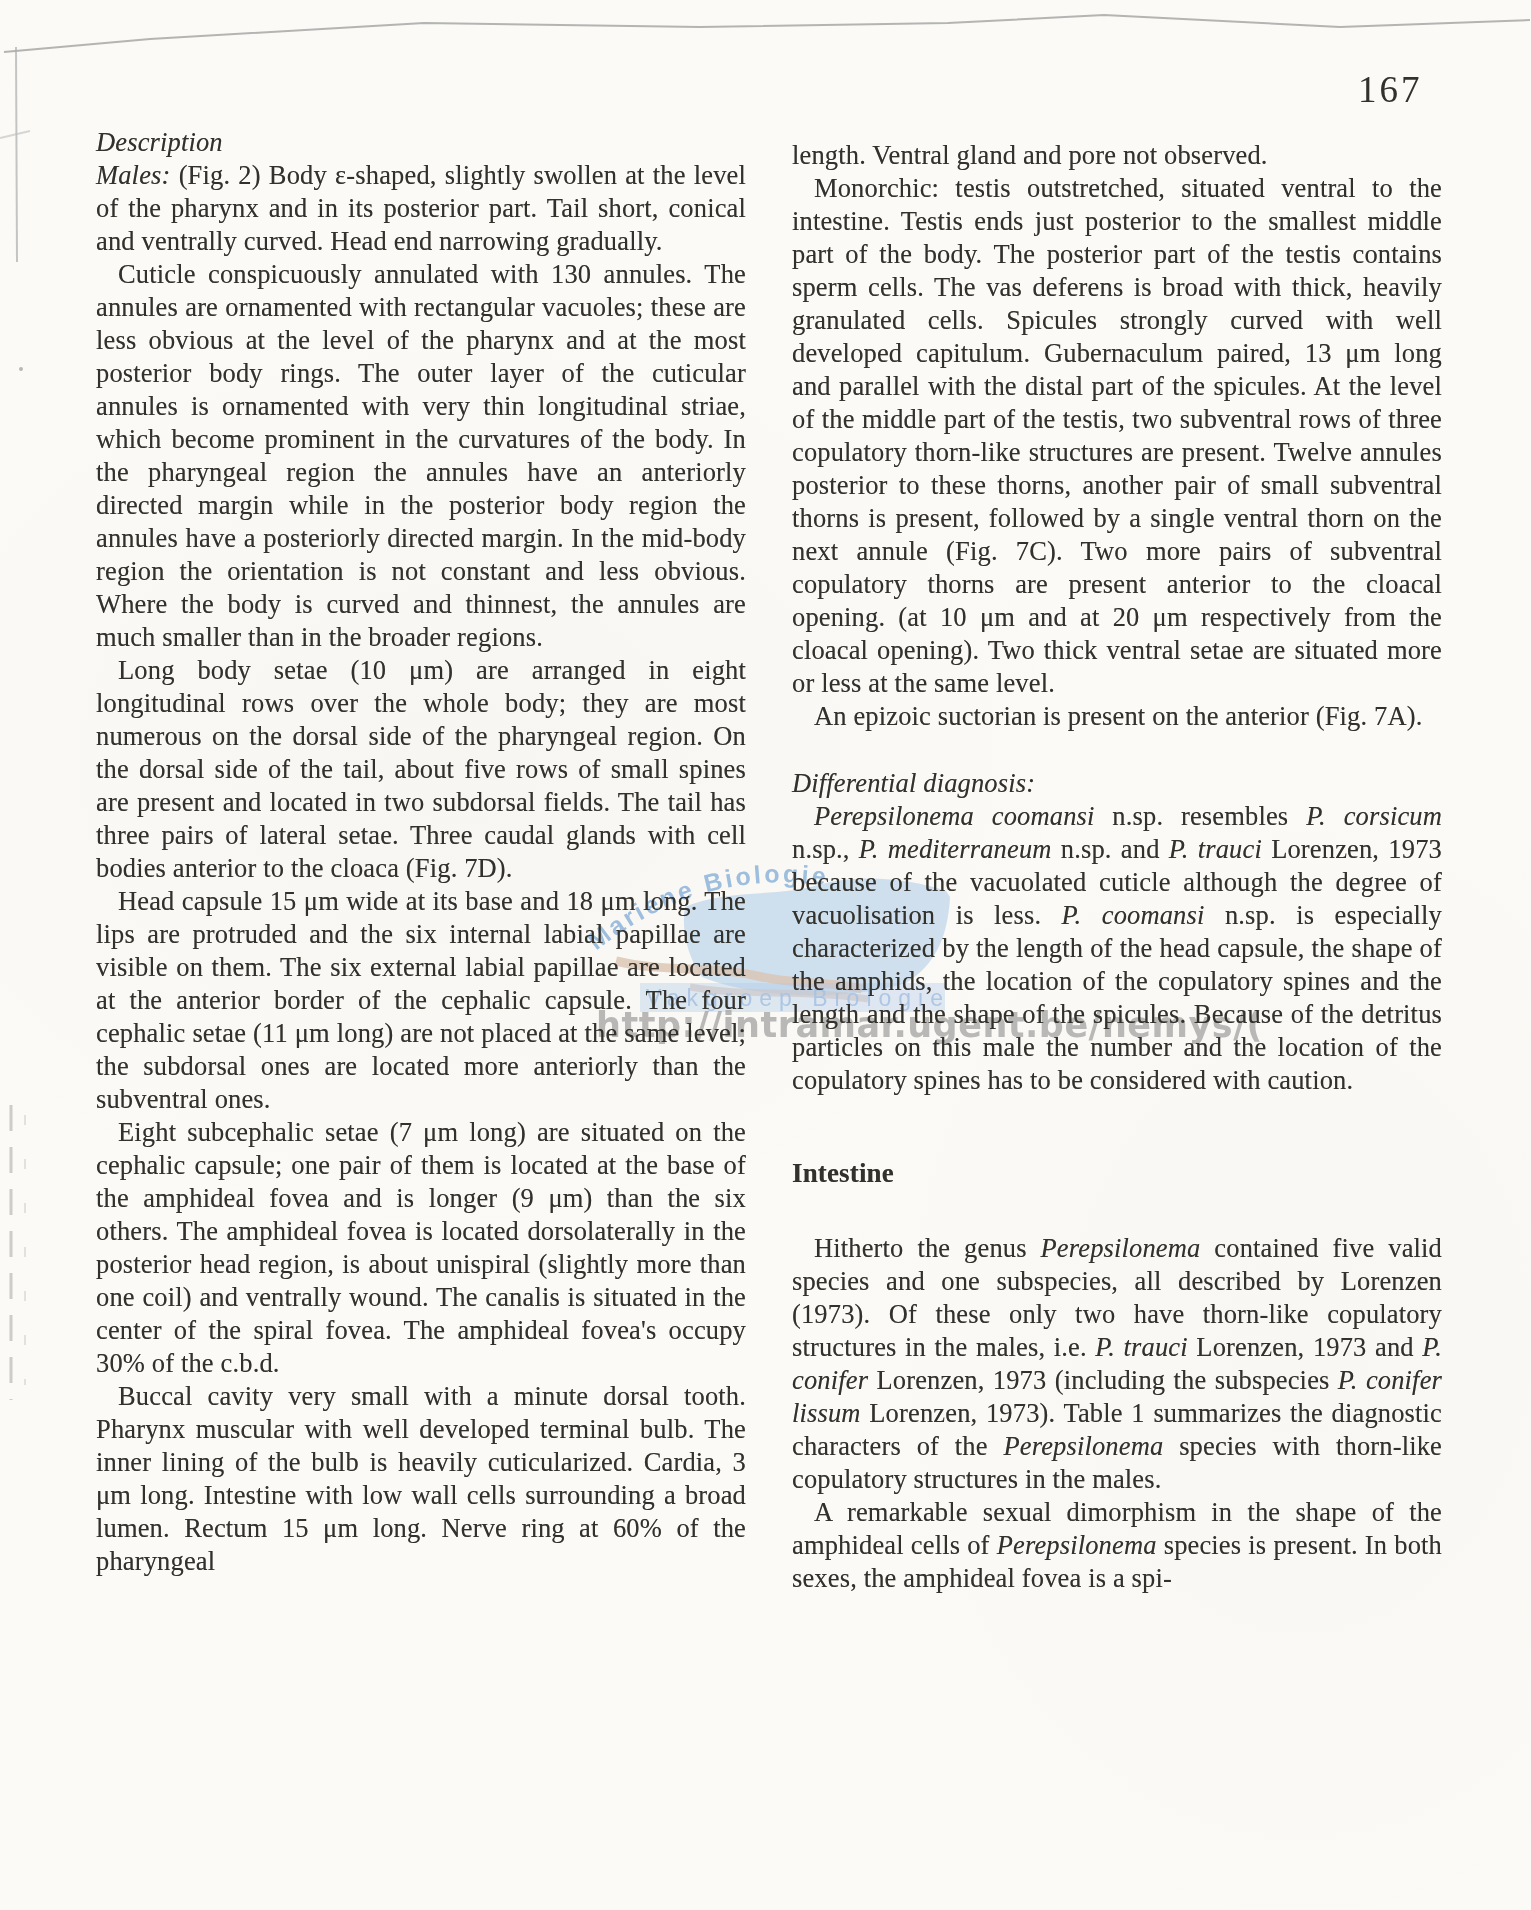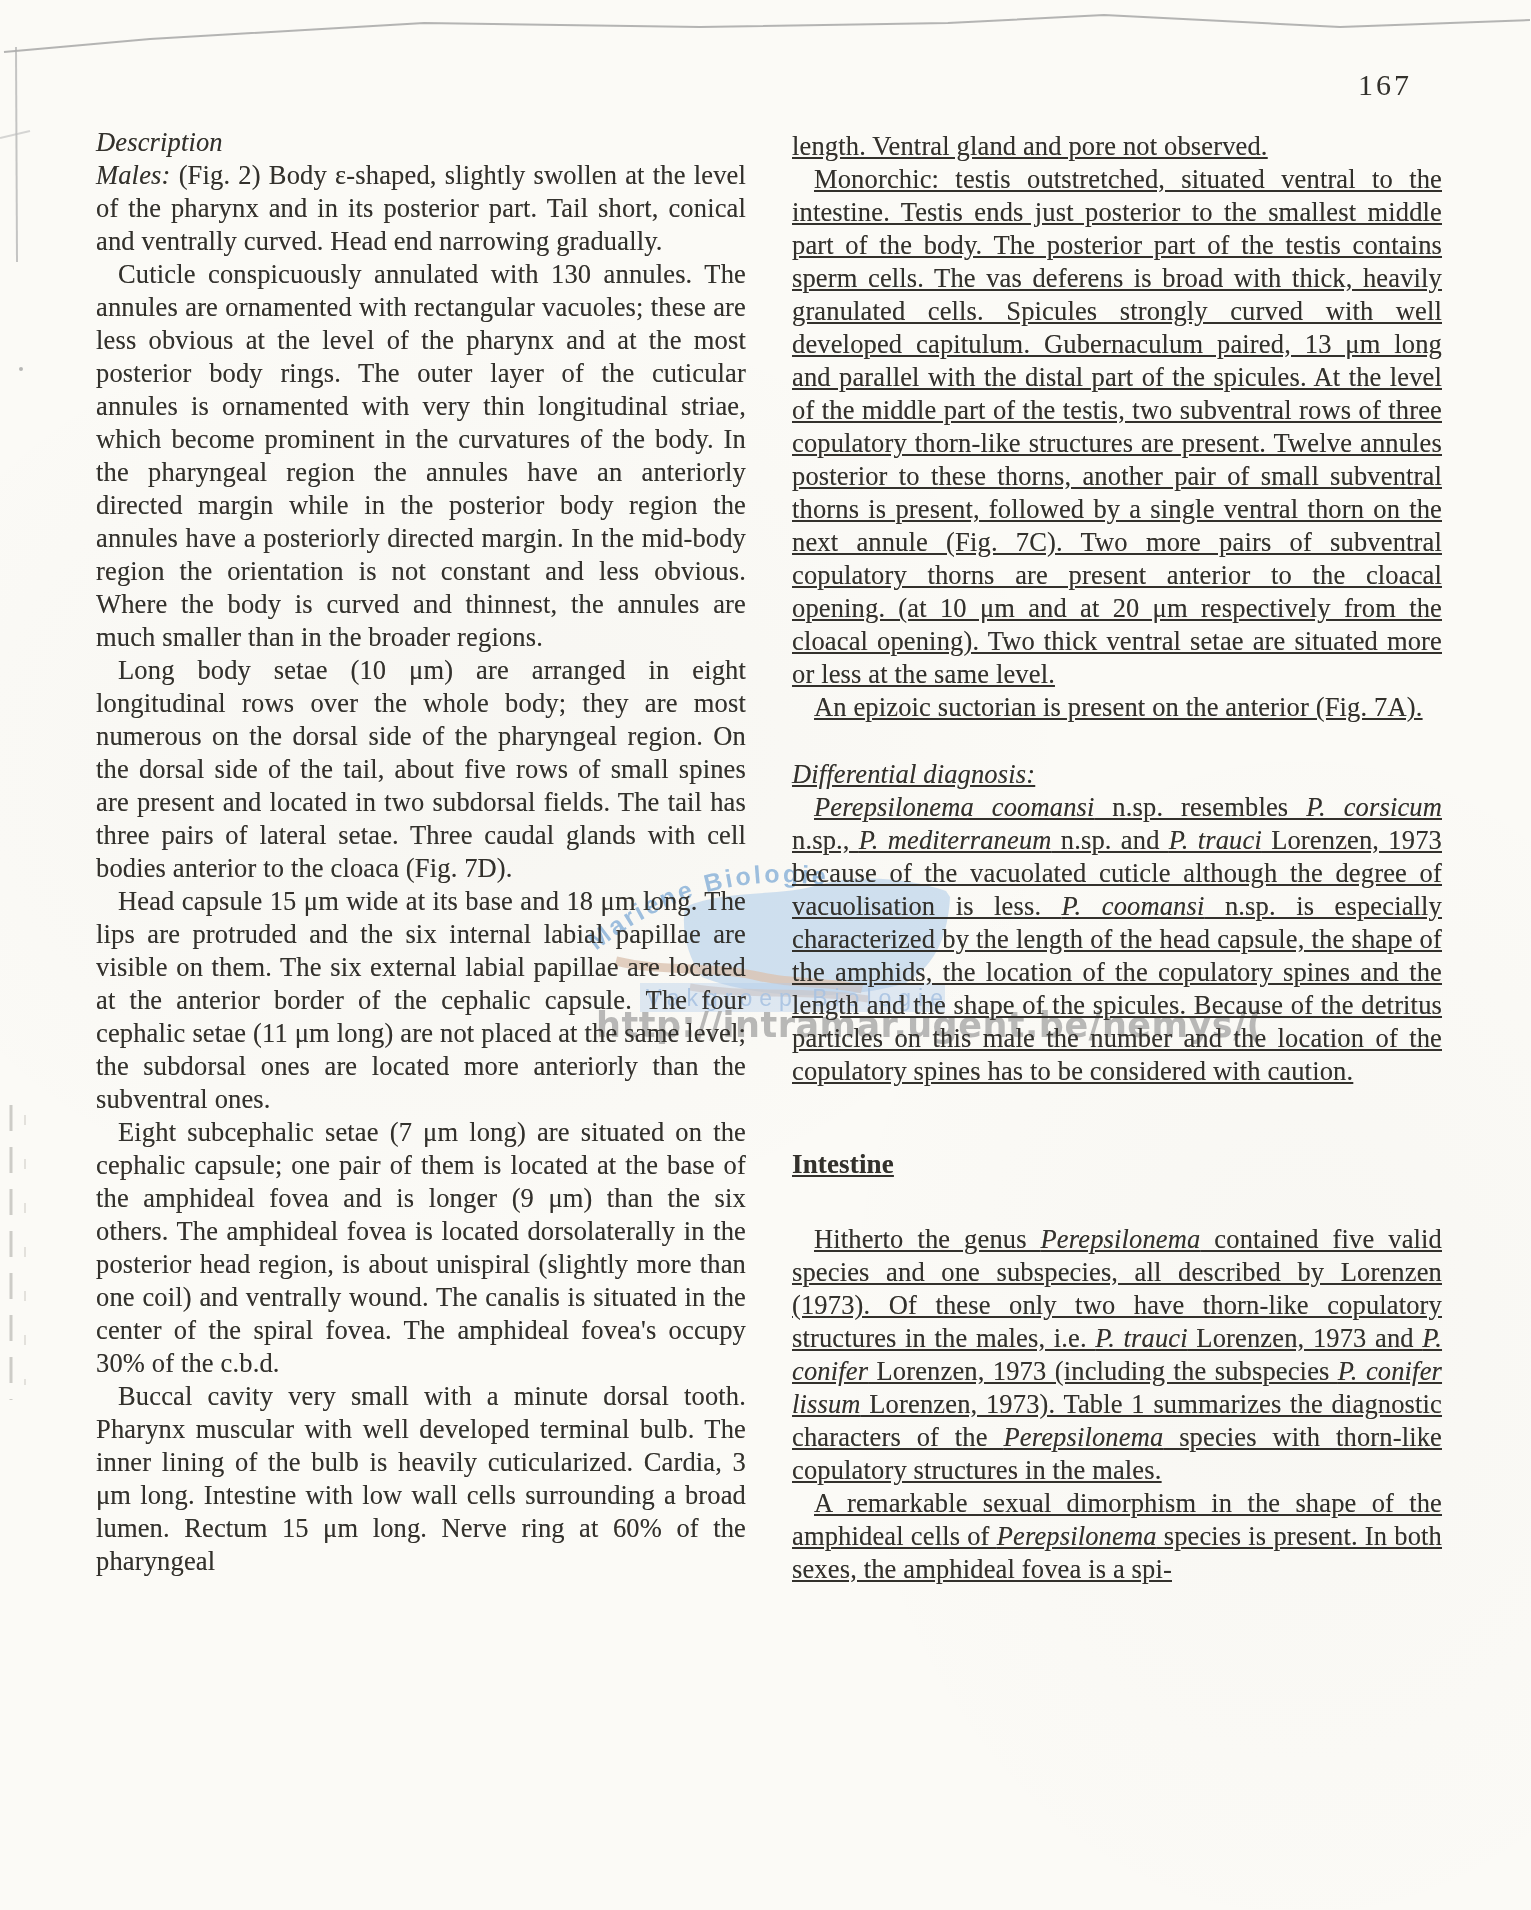--- a/index.html
+++ b/index.html
@@ -13,37 +13,37 @@
   body::before{
     content:"";position:absolute;inset:0;
     background:
       radial-gradient(ellipse 900px 700px at 30% 40%, rgba(120,118,110,0.03), transparent 70%),
       radial-gradient(ellipse 700px 900px at 85% 70%, rgba(120,118,110,0.025), transparent 70%);
     pointer-events:none;
   }
   .artifacts{position:absolute;inset:0;z-index:0;pointer-events:none;}
   .page-number{
     position:absolute;left:1358px;top:68px;z-index:2;
-    font-size:30px;letter-spacing:3px;
+    font-size:37px;letter-spacing:3px;
   }
   .watermark{position:absolute;left:550px;top:845px;width:440px;height:215px;z-index:1;}
   .wm-url{
     position:absolute;left:46px;top:160px;white-space:nowrap;
     font-family:"DejaVu Sans","Liberation Sans",sans-serif;
     font-weight:bold;font-size:35px;letter-spacing:0.5px;
     color:rgba(158,158,158,0.72);
   }
   .col{
     position:absolute;width:650px;z-index:2;
     font-size:26.5px;line-height:33px;text-align:justify;
     letter-spacing:0.15px;
     text-shadow:0 0 0.6px rgba(58,56,50,0.45);
   }
   .col-left{left:96px;top:126px;}
-  .col-right{left:792px;top:130px;text-decoration:underline;}
+  .col-right{left:792px;top:139px;}
   p{margin:0;padding:0;}
   p.ind{text-indent:22px;}
   .h-it{font-style:italic;}
   .h-bd{font-weight:bold;font-size:27px;}
   .gap-sm{margin-top:34px;}
   .gap-md{margin-top:42px;}
   .gap-lg{margin-top:60px;}
   .it{font-style:italic;}
   .bd{font-weight:bold;}
 </style>

